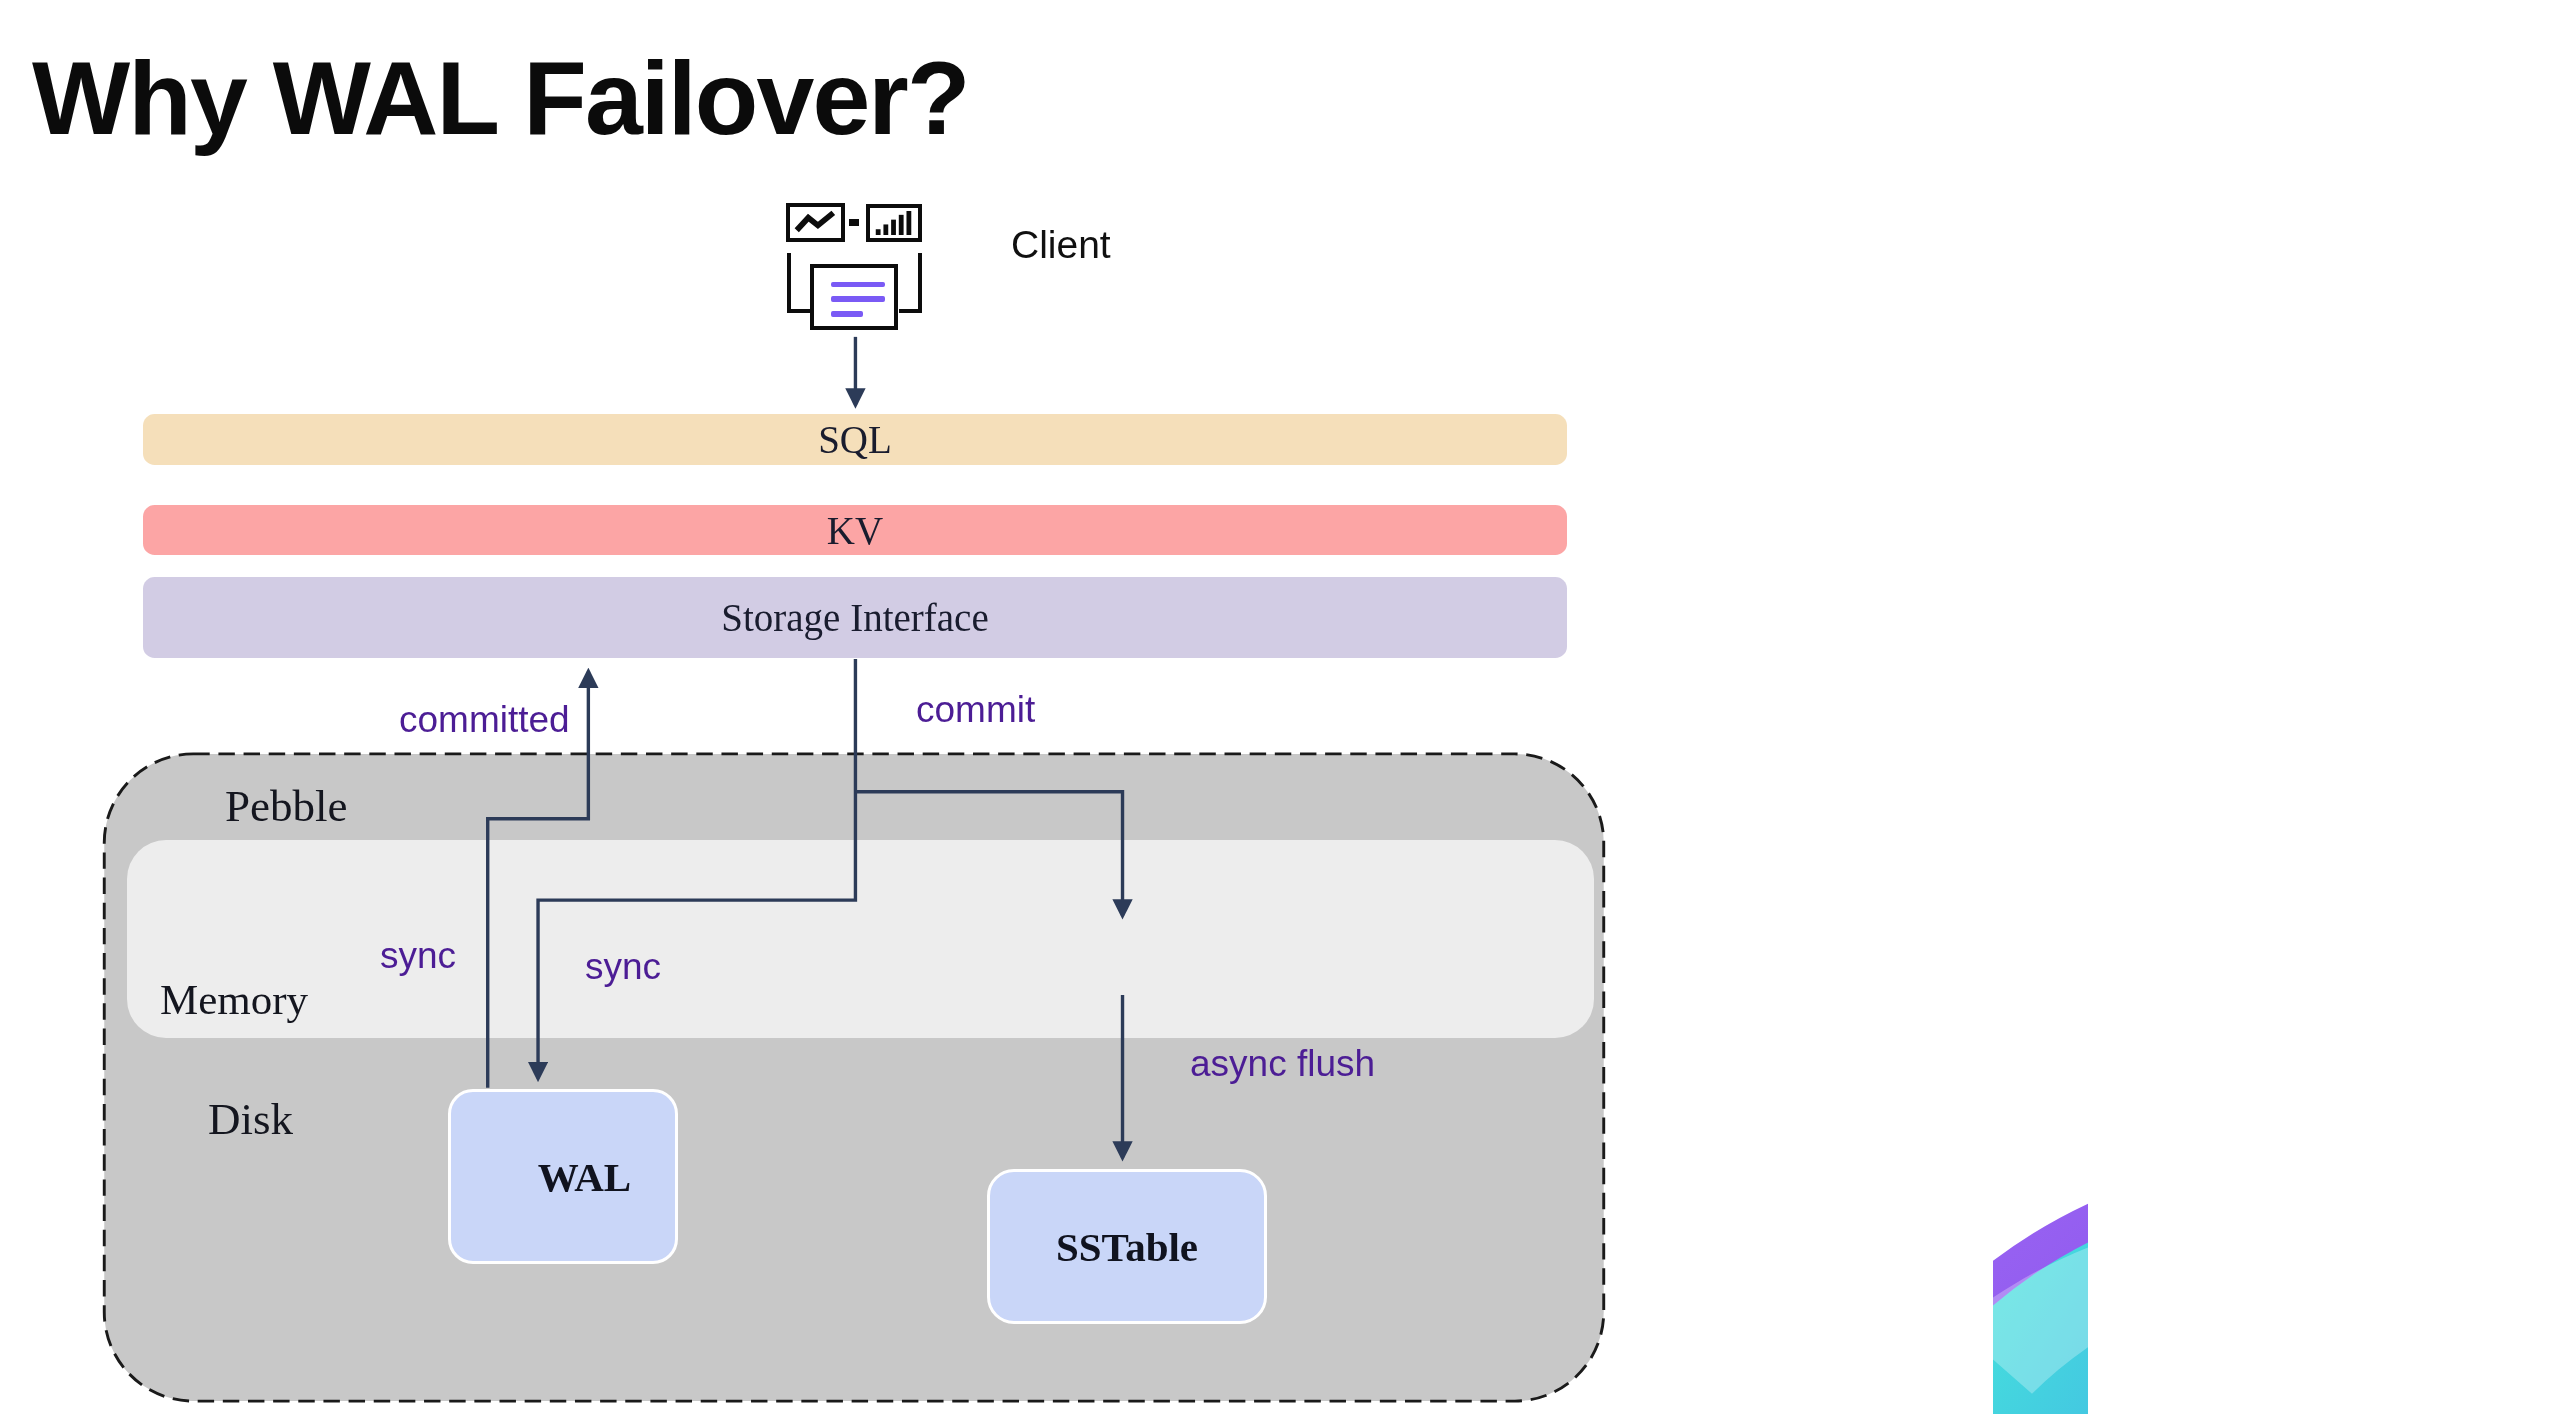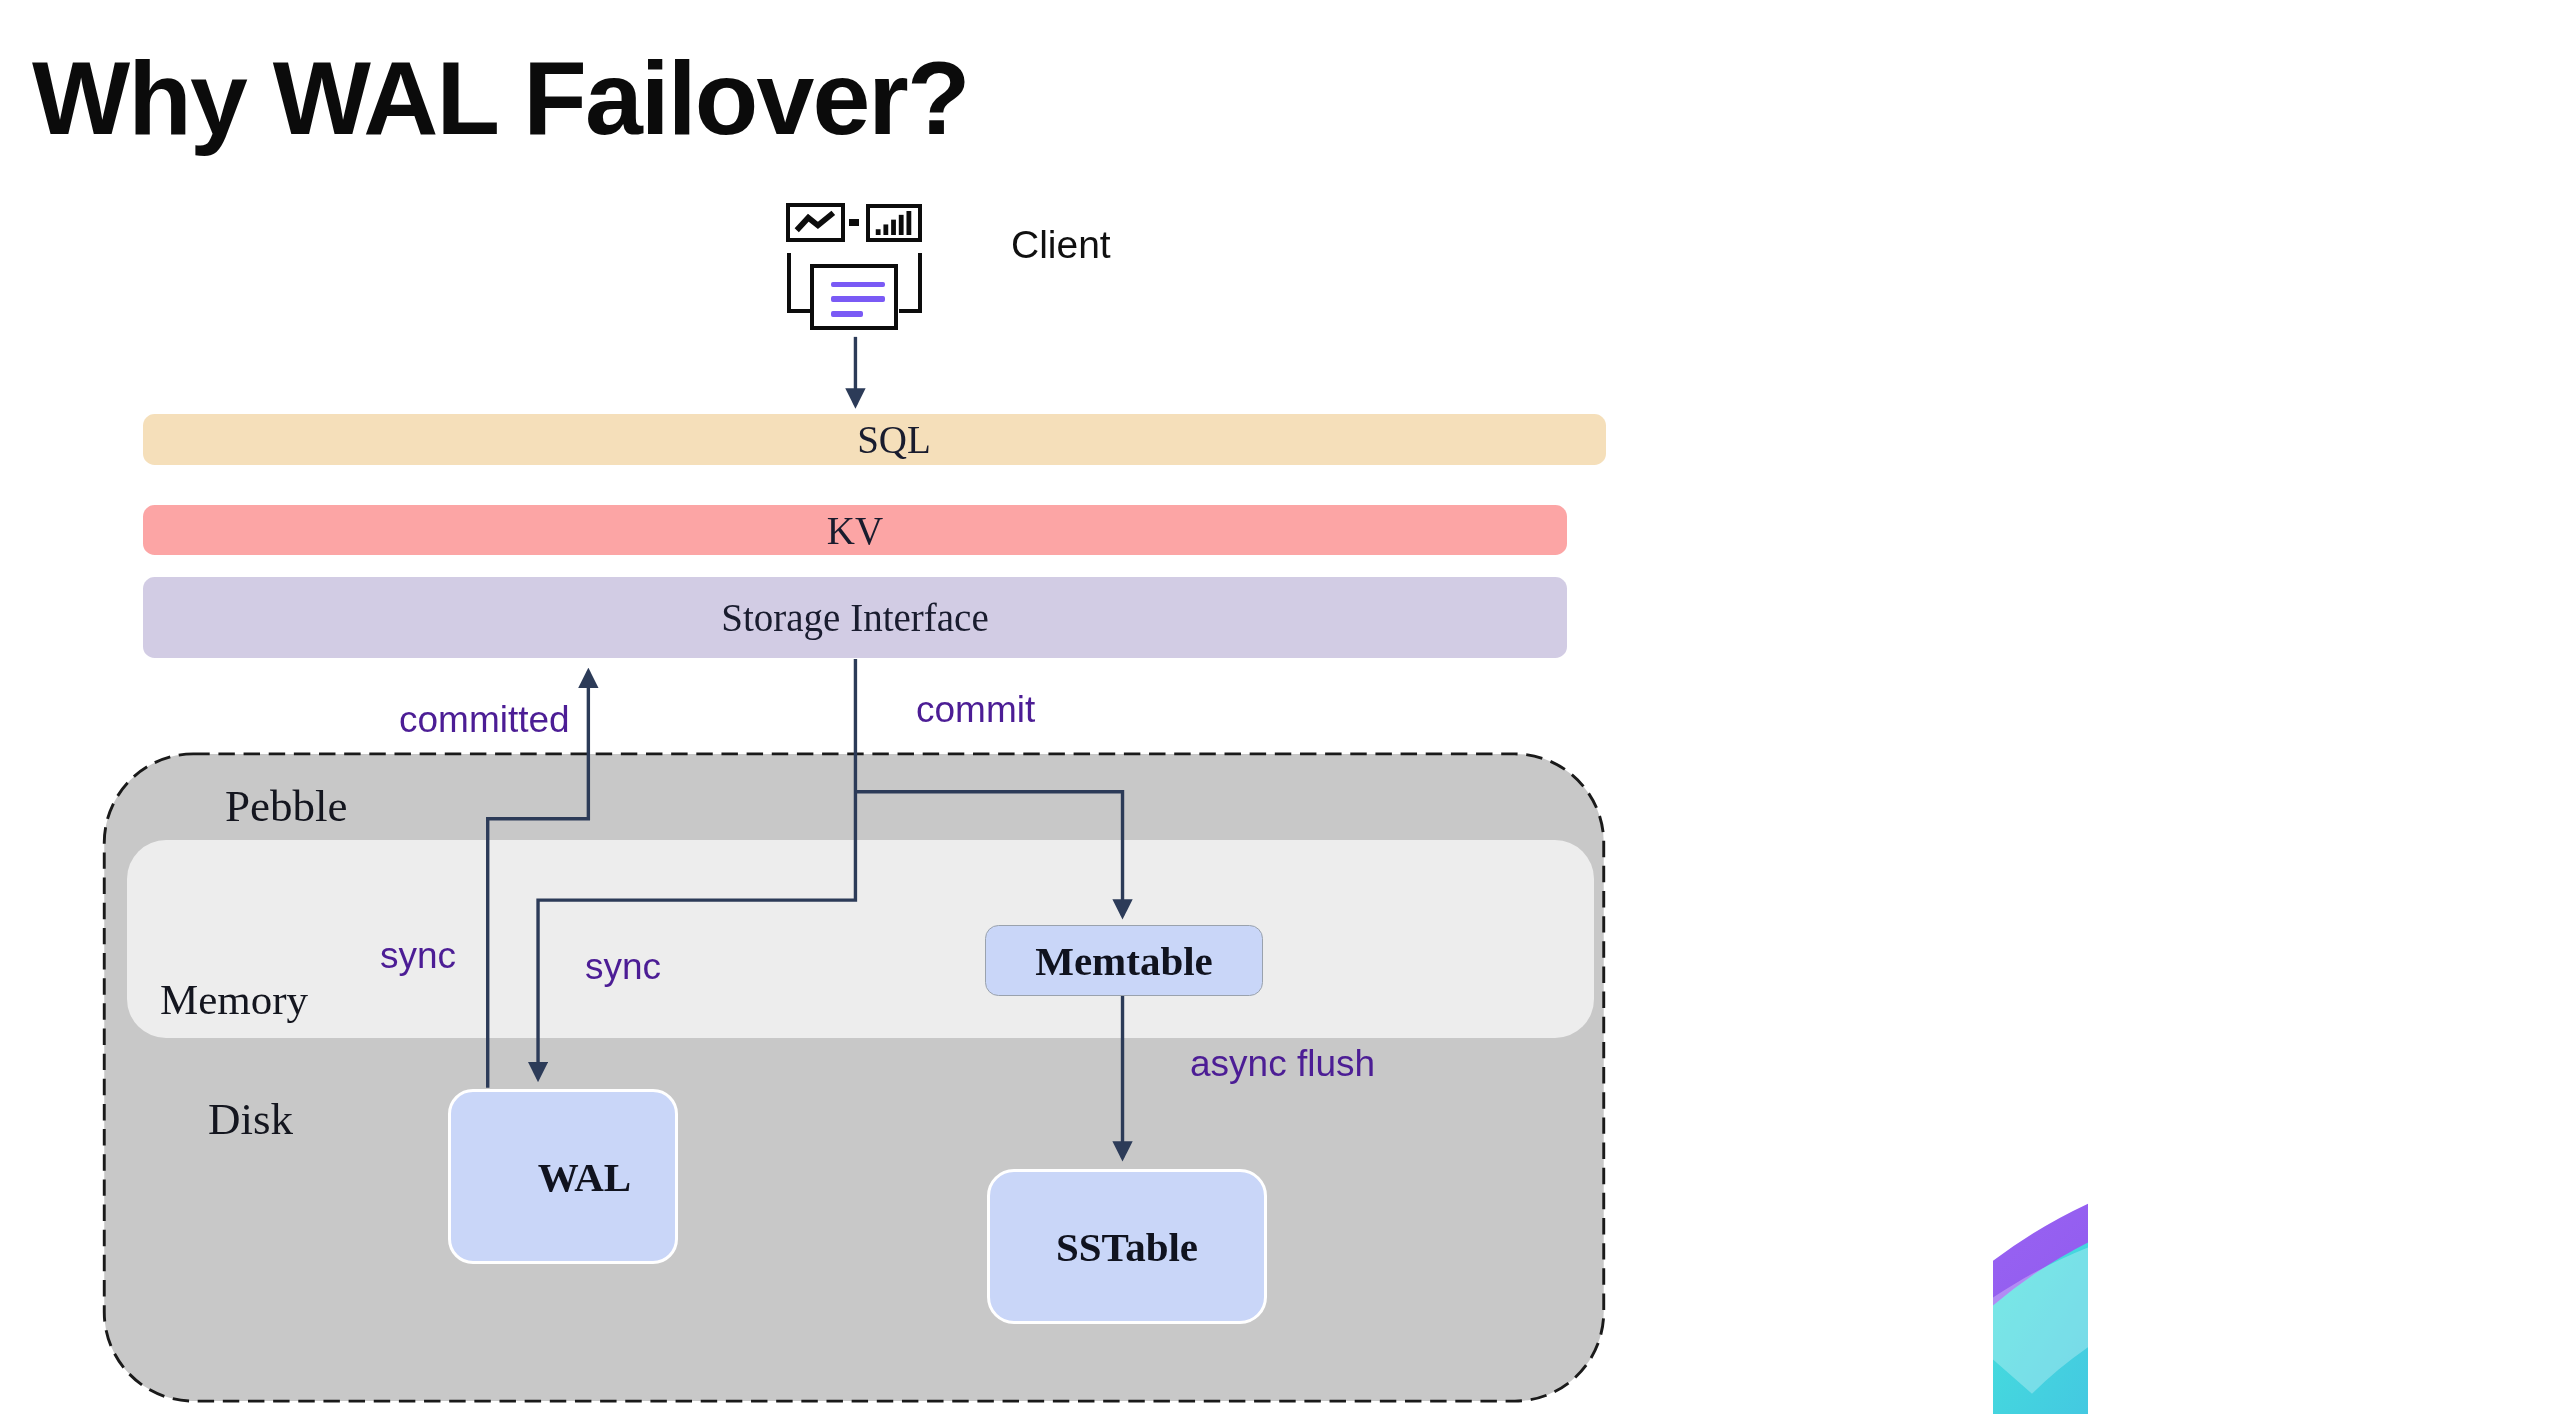--- a/index.html
+++ b/index.html
@@ -110,21 +110,21 @@
     <div class="ci-bracket-l"></div>
     <div class="ci-bracket-r"></div>
     <div class="ci-box ci-doc">
       <div class="ci-line" style="left:16.5px;top:13.5px;width:54px;"></div>
       <div class="ci-line" style="left:16.5px;top:28px;width:54px;"></div>
       <div class="ci-line" style="left:16.5px;top:43px;width:32px;"></div>
     </div>
   </div>
   <div class="abs client-label">Client</div>
 
-  <div class="abs bar bar-sql" style="background-color: rgb(245, 223, 186); padding-left: 39px;">
+  <div class="abs bar bar-sql" style="background-color: rgb(245, 223, 186);">
     <span>SQL</span>
   </div>
   <div class="abs bar bar-kv" style="background-color: #fca5a5;">
     <span>KV</span>
   </div>
   <div class="abs bar bar-storage" style="background-color: rgb(210, 204, 228);">
     <span>Storage Interface</span>
   </div>
 
   <svg class="abs pebble-svg" width="1506" height="653" viewBox="0 0 1556 675">
@@ -153,23 +153,20 @@
 
   <div class="abs edge-label lbl-committed">committed</div>
   <div class="abs edge-label lbl-commit">commit</div>
   <div class="abs edge-label lbl-sync-left">sync</div>
   <div class="abs edge-label lbl-sync-right">sync</div>
   <div class="abs edge-label lbl-async">async flush</div>
 
   <div class="abs node node-wal" style="background-color: rgb(201, 214, 248); padding-left: 43px;">
     <span>WAL</span>
   </div>
-  <div class="abs node node-memtable" style="background-color: rgb(201, 214, 248);">
-    <span>Memtable</span>
-  </div>
   <div class="abs node node-sstable" style="background-color: rgb(201, 214, 248);">
     <span>SSTable</span>
   </div>
 
 
   <svg class="abs artwork" width="583" height="505" viewBox="0 0 602 522">
     <defs>
       <linearGradient id="g-pink" x1="0" y1="0" x2="0.75" y2="1">
         <stop offset="0" stop-color="#f2b0ca"></stop>
           <stop offset="1" stop-color="#c73a84"></stop>

